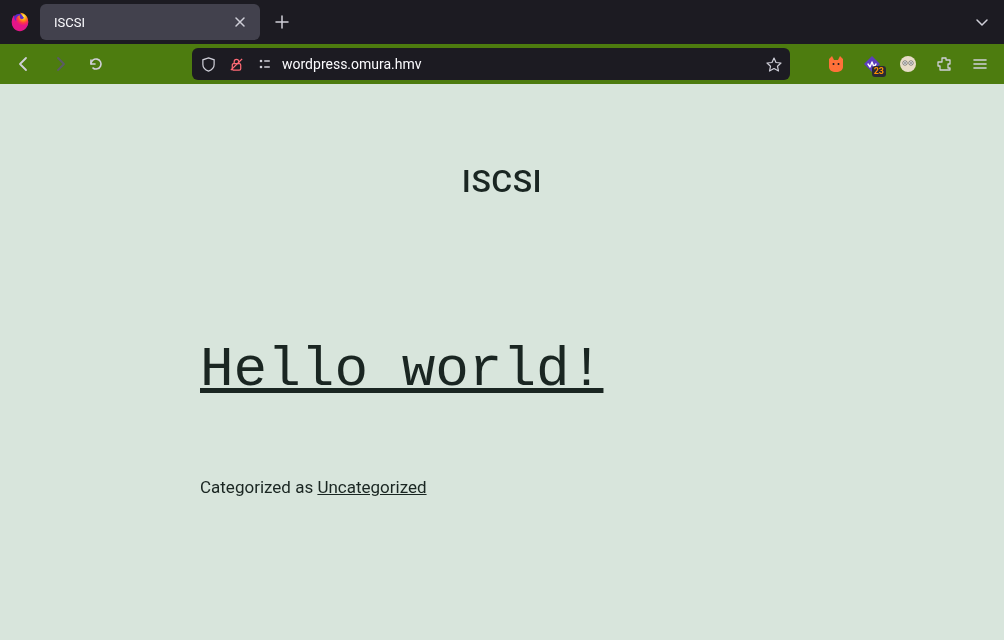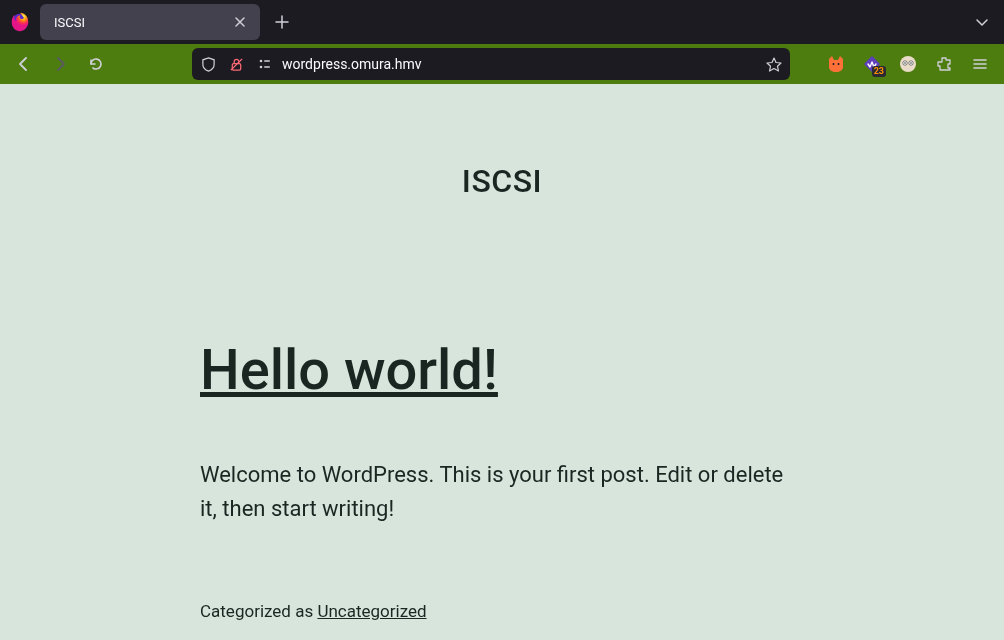--- a/index.html
+++ b/index.html
@@ -181,20 +181,21 @@
       max-width: 612px;
       margin: 140px auto 0 auto;
       padding: 0 4px;
     }
     .post-title {
       font-size: 56px;
       font-weight: 500;
       text-decoration: underline;
       color: #1a2622;
       line-height: 1.1;
+      font-family: Liberation Mono, monospace;
     }
     .post-content {
       margin-top: 56px;
       font-size: 22px;
       line-height: 1.55;
       color: #1a2622;
     }
     .post-meta {
       margin-top: 72px;
       font-size: 17px;
@@ -328,18 +329,17 @@
     </div>
   </div>
 </div>
 
 <div class="content">
   <header class="site-header">
     <h1 class="site-title">ISCSI</h1>
   </header>
   <article class="post">
     <h2 class="post-title"><a style="color:inherit;text-decoration:inherit">Hello world!</a></h2>
-    <p class="post-content">Welcome to WordPress. This is your first post. Edit or delete it, then start writing!</p>
     <div class="post-meta">
       <div><span>Categorized as </span><a class="cat-link">Uncategorized</a></div>
     </div>
   </article>
 </div>
 
 </body></html>

